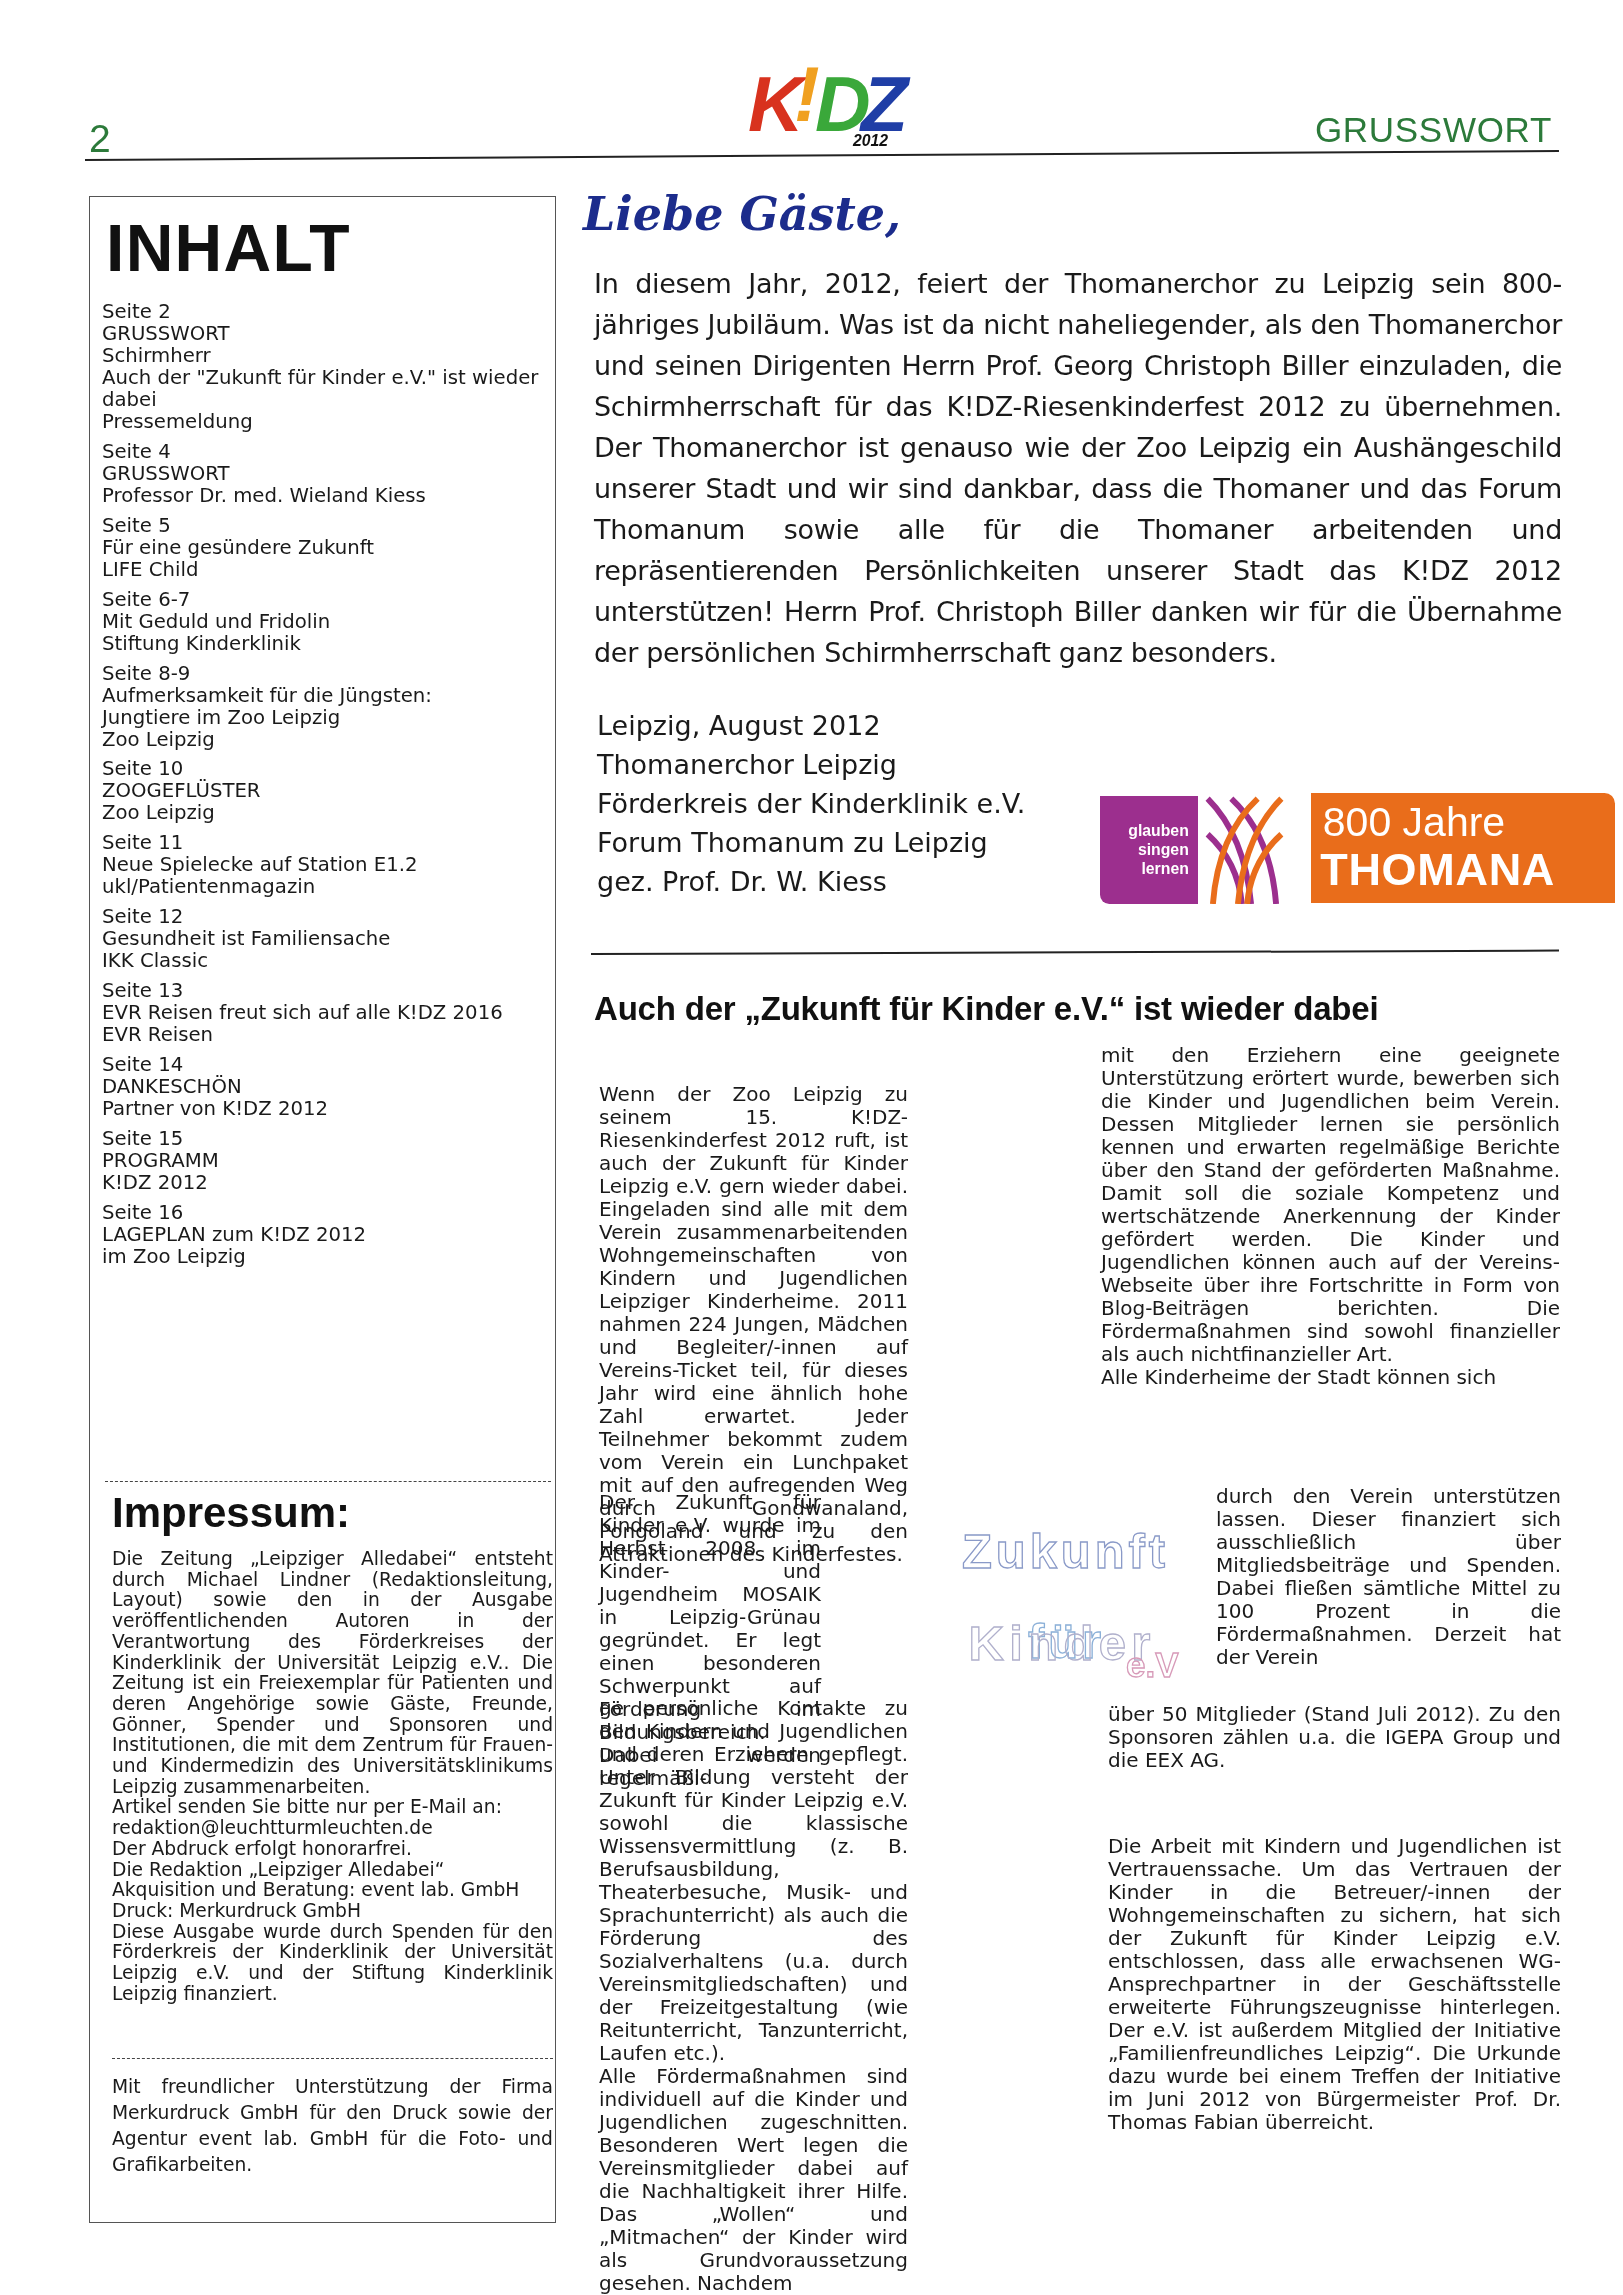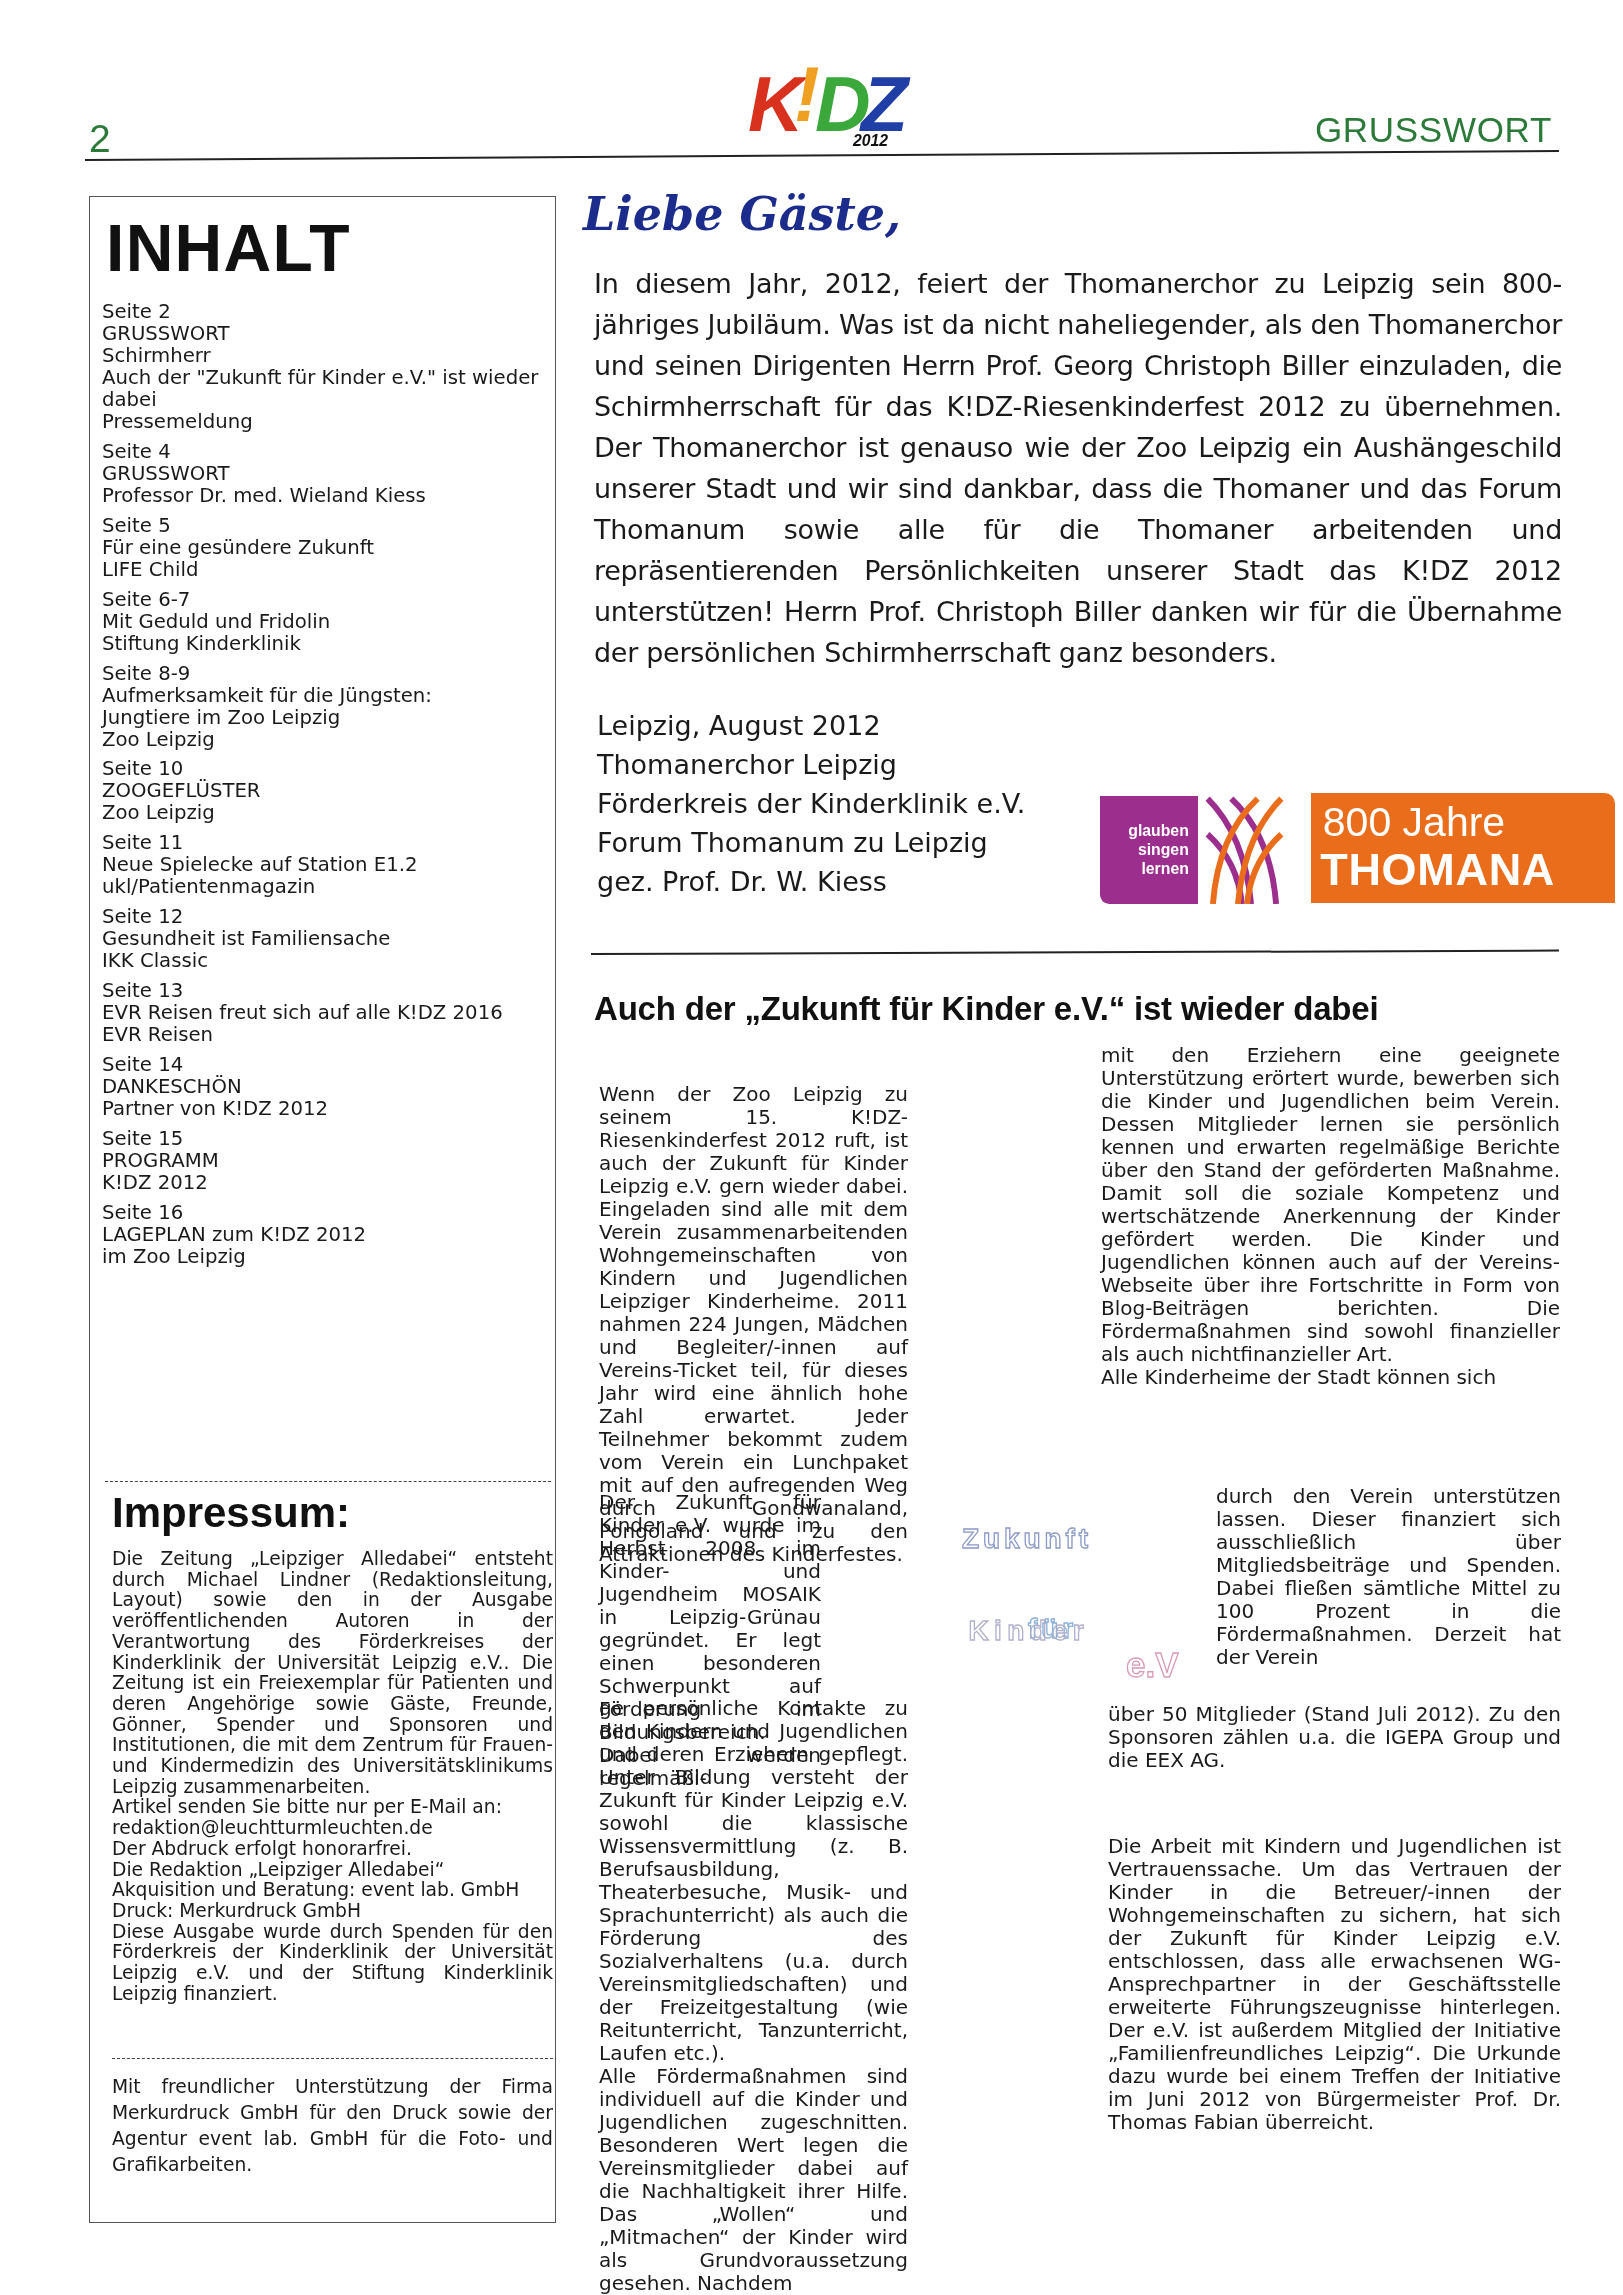--- a/index.html
+++ b/index.html
@@ -53,21 +53,21 @@
   #col1c{left:599px;top:1697px;width:315px;}
   #col2a{left:1101px;top:1044px;width:459px;}
   #col2b{left:1216px;top:1485px;width:345px;}
   #col2c{left:1108px;top:1703px;width:453px;}
   #col2d{left:1108px;top:1835px;width:453px;}
   #col1a,#col1c{width:479px;}
   #col1a{width:477px;margin-top:39px;}
   #col2a{width:477px;}
   
   #zfk-logo{left:962px;top:1510px;width:249px;height:177px;}
-  .zl{position:absolute;font-family:"Liberation Sans",sans-serif;font-weight:bold;font-size:28px;color:transparent;
+  .zl{position:absolute;font-family:"Liberation Sans",sans-serif;font-weight:bold;font-size:49px;color:transparent;
       -webkit-text-stroke:1.3px #9aa0b8;}
 </style>
 </head>
 <body>
 
 <div class="abs" id="page-number">2</div>
 <div class="abs" id="logo">
   <span class="l" style="left:0;color:#d8321e">K</span>
   <span class="l" style="left:46px;top:-10.5px;color:#f0a020">!</span>
   <span class="l" style="left:67px;color:#3aa83a">D</span>

